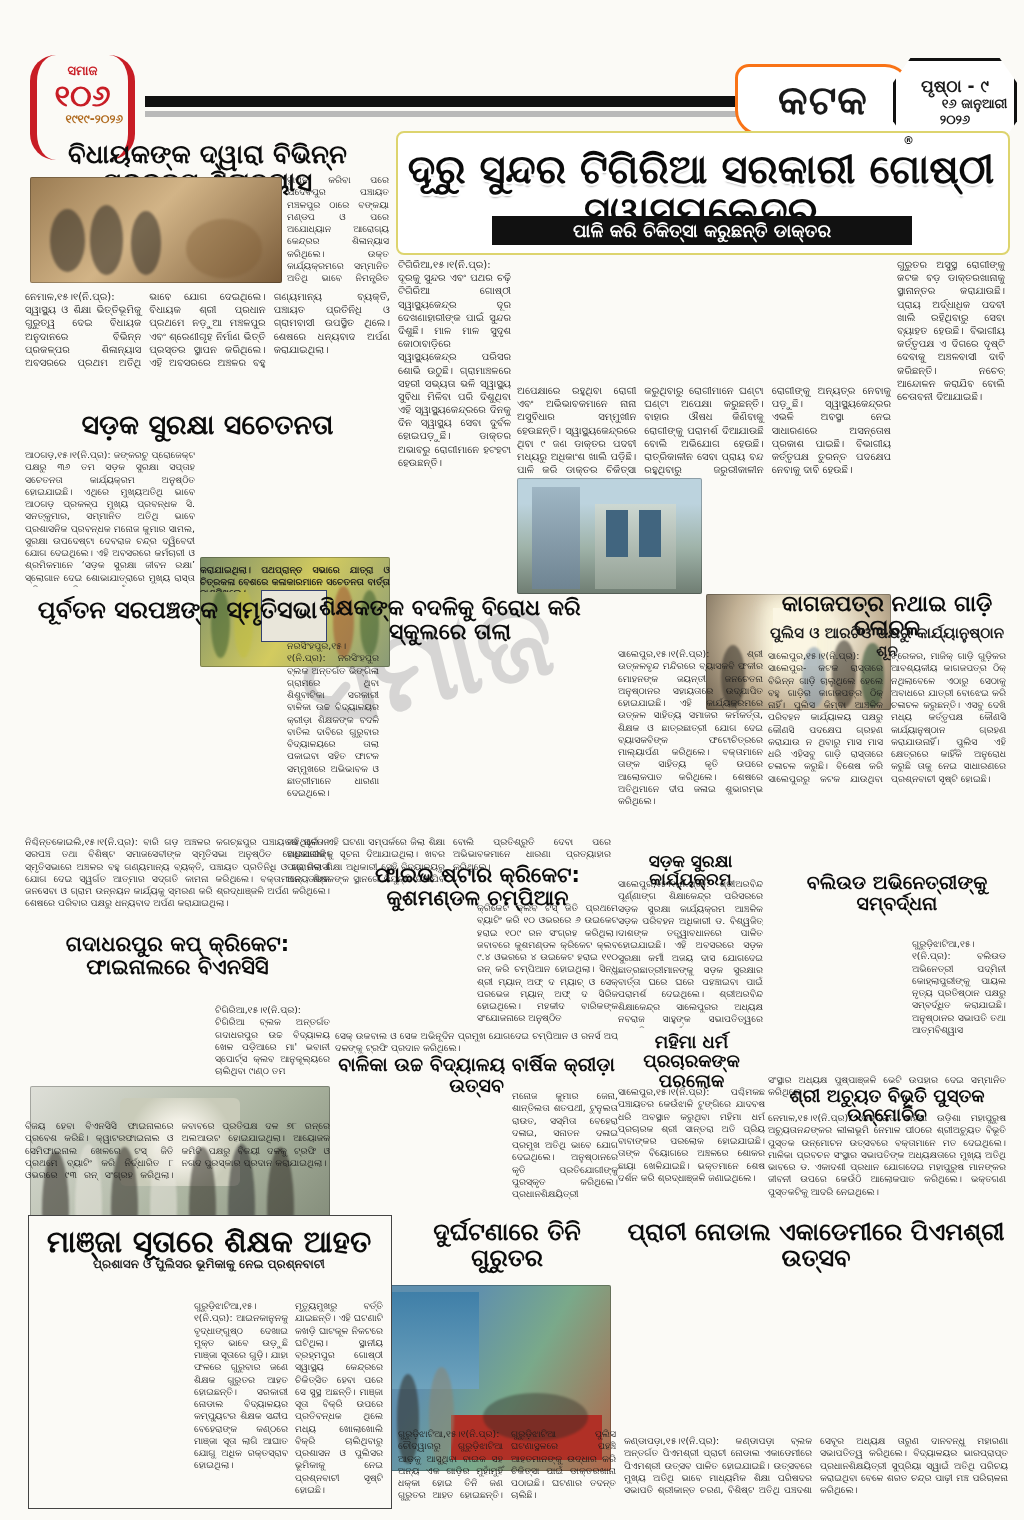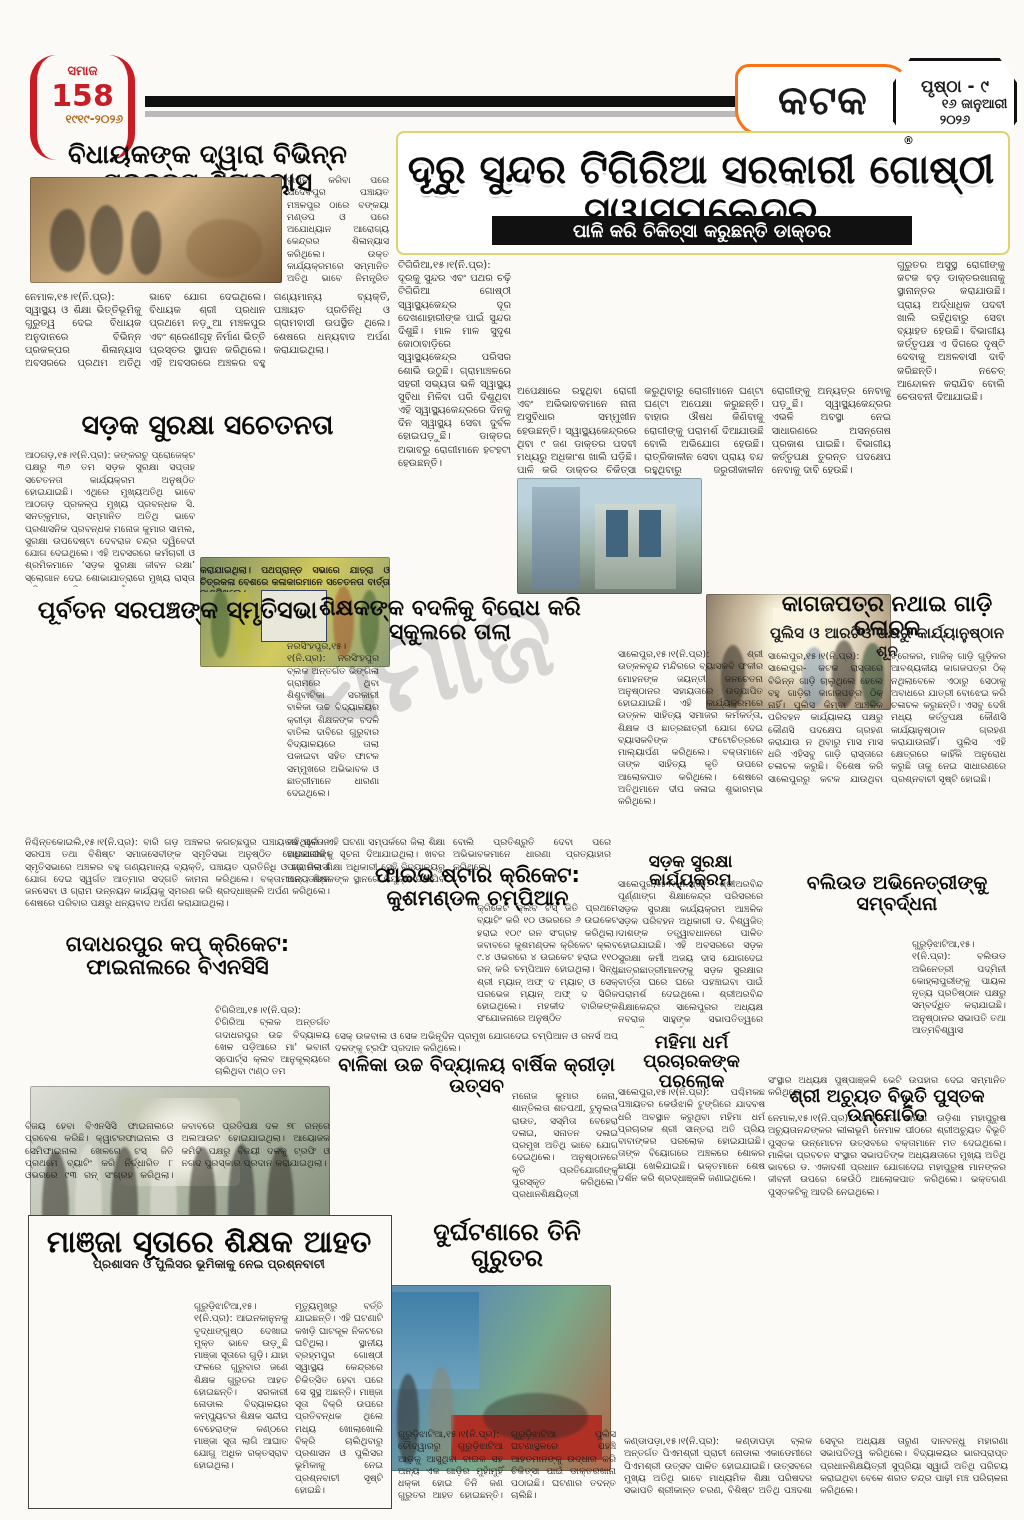--- a/index.html
+++ b/index.html
@@ -50,21 +50,21 @@
 </style>
 </head>
 <body>
 
 <div class="page">
 
   <div class="abs logo" style="left:30px;top:55px;width:105px;height:105px;">
     <div style="position:absolute;inset:0;border-left:7px solid #c81d25;border-right:7px solid #c81d25;border-radius:26px;"></div>
     <div style="position:absolute;left:12px;top:8px;width:81px;text-align:center;">
       <div style="font-size:13px;font-weight:bold;color:#c81d25;">ସମାଜ</div>
-      <div style="font-size:30px;font-weight:bold;color:#c81d25;line-height:1.1;">158</div>
+      <div style="font-size:30px;font-weight:bold;color:#c81d25;line-height:1.1;">୧୦୬</div>
       <div style="font-size:12px;font-weight:bold;color:#b06a1e;text-align:right;">୧୯୧୯-୨୦୨୬</div>
     </div>
   </div>
 
   <div class="abs bar-black" style="left:145px;top:96px;width:600px;height:11px;"></div>
   <div class="abs bar-gray" style="left:145px;top:111px;width:600px;height:6px;"></div>
 
   <div class="abs badge-red" style="left:880px;top:70px;width:125px;height:58px;"></div>
   <div class="abs badge-city" style="left:735px;top:64px;width:170px;height:66px;">
     <span>କଟକ</span>
@@ -182,16 +182,17 @@
   <div class="abs hl" style="left:36px;top:1226px;width:346px;font-size:30px;">ମାଞ୍ଜା ସୂତାରେ ଶିକ୍ଷକ ଆହତ</div>
   <div class="abs sub-hl" style="left:36px;top:1257px;width:346px;font-size:12px;">ପ୍ରଶାସନ ଓ ପୁଲିସର ଭୂମିକାକୁ ନେଇ ପ୍ରଶ୍ନବାଚୀ</div>
 
   <div class="abs txt small" style="left:194px;top:1300px;width:94px;height:198px;">ଗୁରୁଡ଼ିଝାଟିଆ,୧୫।୧(ନି.ପ୍ର): ଆଇନକାନୁନକୁ ବୃଦ୍ଧାଙ୍ଗୁଷ୍ଠ ଦେଖାଇ ମୁକ୍ତ ଭାବେ ଉଡ଼ୁଛି ମାଞ୍ଜା ସୂତାରେ ଗୁଡ଼ି। ଯାହା ଫଳରେ ଗୁରୁବାର ଜଣେ ଶିକ୍ଷକ ଗୁରୁତର ଆହତ ହୋଇଛନ୍ତି। ସରକାରୀ ନୋଡାଲ ବିଦ୍ୟାଳୟର କମ୍ପ୍ୟୁଟର ଶିକ୍ଷକ ସନ୍ଦୀପ ବେହେରାଙ୍କ କଣ୍ଠରେ ମାଞ୍ଜା ସୂତା ଲାଗି ଆଘାତ ଯୋଗୁ ଅଧିକ ରକ୍ତସ୍ରାବ ହୋଇଥିଲା।</div>
   <div class="abs txt small" style="left:295px;top:1300px;width:88px;height:198px;">ମୃତ୍ୟୁମୁଖରୁ ବର୍ତ୍ତି ଯାଇଛନ୍ତି। ଏହି ଘଟଣାଟି କଖଡ଼ି ଘାଟକୂଳ ନିକଟରେ ଘଟିଥିଲା। ସ୍ଥାନୀୟ ବ୍ରହ୍ମପୁର ଗୋଷ୍ଠୀ ସ୍ୱାସ୍ଥ୍ୟ କେନ୍ଦ୍ରରେ ଚିକିତ୍ସିତ ହେବା ପରେ ସେ ସୁସ୍ଥ ଅଛନ୍ତି। ମାଞ୍ଜା ସୂତା ବିକ୍ରି ଉପରେ ପ୍ରତିବନ୍ଧକ ଥିଲେ ମଧ୍ୟ ଖୋଲାଖୋଲି ବିକ୍ରି ଚାଲିଥିବାରୁ ପ୍ରଶାସନ ଓ ପୁଲିସର ଭୂମିକାକୁ ନେଇ ପ୍ରଶ୍ନବାଚୀ ସୃଷ୍ଟି ହୋଇଛି।</div>
 
   <div class="abs hl" style="left:398px;top:1220px;width:218px;font-size:24px;">ଦୁର୍ଘଟଣାରେ ତିନି ଗୁରୁତର</div>
 
   <div class="abs txt small cols2" style="left:398px;top:1428px;width:218px;height:74px;">ଗୁରୁଡ଼ିଝାଟିଆ,୧୫।୧(ନି.ପ୍ର): ଚୌଦ୍ୱାରରୁ ଗୁରୁଡ଼ିଝାଟିଆ ଆଡ଼କୁ ଆସୁଥିବା ବାଇକ ସହ ଅନ୍ୟ ଏକ ଗାଡ଼ିର ମୁହାଁମୁହିଁ ଧକ୍କା ହୋଇ ତିନି ଜଣ ଗୁରୁତର ଆହତ ହୋଇଛନ୍ତି। ଗୁରୁଡ଼ିଝାଟିଆ ପୁଲିସ ଘଟଣାସ୍ଥଳରେ ପହଞ୍ଚି ଆହତମାନଙ୍କୁ ଉଦ୍ଧାର କରି ଚିକିତ୍ସା ପାଇଁ ଡାକ୍ତରଖାନା ପଠାଇଛି। ଘଟଣାର ତଦନ୍ତ ଚାଲିଛି।</div>
 
+  <div class="abs hl" style="left:624px;top:1220px;width:384px;font-size:24px;">ପ୍ରାଚୀ ନୋଡାଲ ଏକାଡେମୀରେ ପିଏମଶ୍ରୀ ଉତ୍ସବ</div>
 
   <div class="abs txt small cols2" style="left:624px;top:1435px;width:384px;height:68px;">କଣ୍ଡାପଡ଼ା,୧୫।୧(ନି.ପ୍ର): କଣ୍ଡାପଡ଼ା ବ୍ଲକ ଅନ୍ତର୍ଗତ ପିଏମଶ୍ରୀ ପ୍ରାଚୀ ନୋଡାଲ ଏକାଡେମୀରେ ପିଏମଶ୍ରୀ ଉତ୍ସବ ପାଳିତ ହୋଇଯାଇଛି। ଉତ୍ସବରେ ମୁଖ୍ୟ ଅତିଥି ଭାବେ ମାଧ୍ୟମିକ ଶିକ୍ଷା ପରିଷଦର ସଭାପତି ଶ୍ରୀକାନ୍ତ ଚରଣ, ବିଶିଷ୍ଟ ଅତିଥି ପଞ୍ଚଦଶା ସେବୂର ଅଧ୍ୟକ୍ଷ ତାରୁଣ ଦାନବନ୍ଧୁ ମହାରଣା ସଭାପତିତ୍ୱ କରିଥିଲେ। ବିଦ୍ୟାଳୟର ଭାରପ୍ରାପ୍ତ ପ୍ରଧାନଶିକ୍ଷୟିତ୍ରୀ ସୁପ୍ରିୟା ସ୍ୱାଇଁ ଅତିଥି ପରିଚୟ କରାଇଥିବା ବେଳେ ଶରତ ଚନ୍ଦ୍ର ପାଢ଼ୀ ମଞ୍ଚ ପରିଚାଳନା କରିଥିଲେ।</div>
 
 </div>
 
 </body></html>

